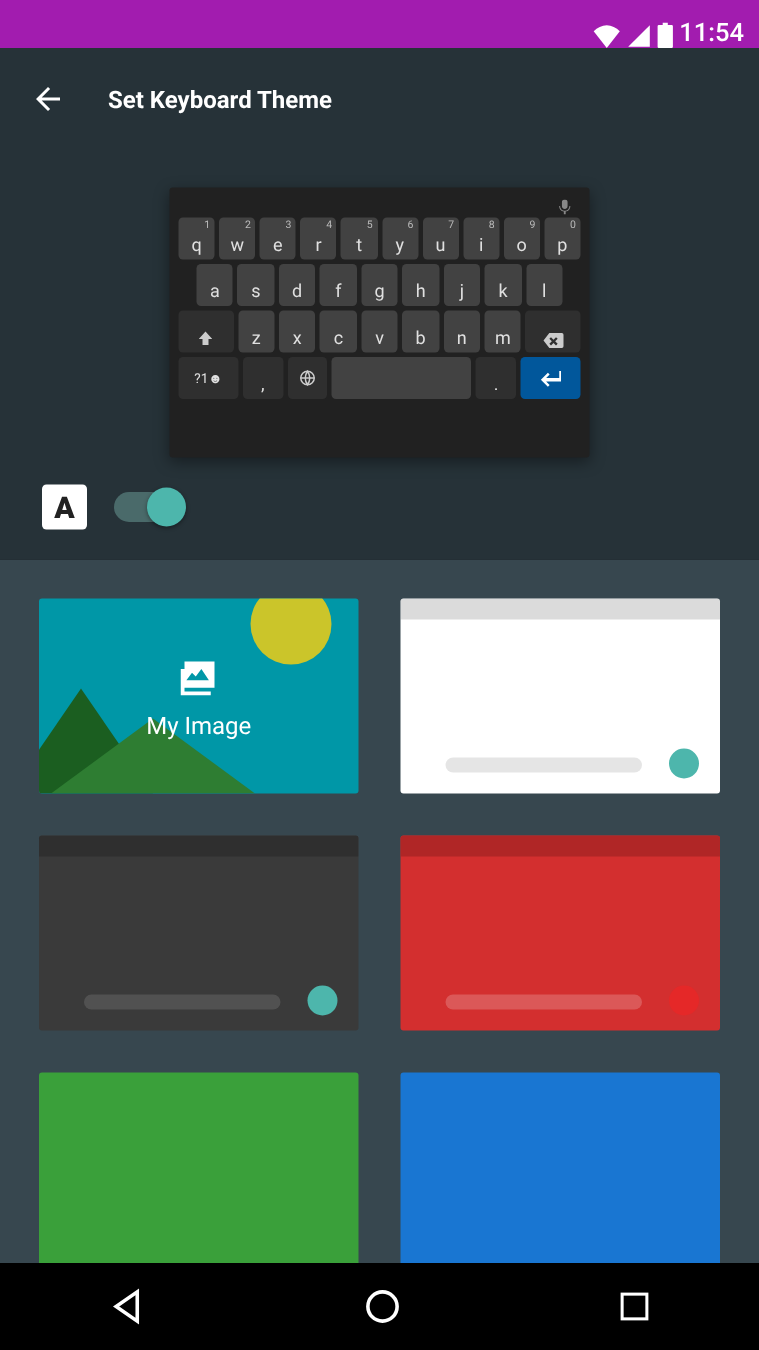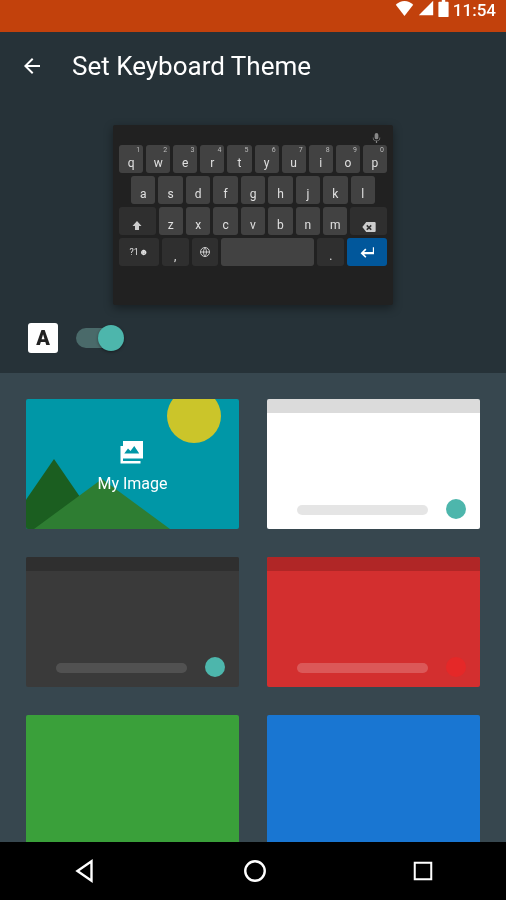--- a/index.html
+++ b/index.html
@@ -6,44 +6,44 @@
 body {
   width: 506px;
   height: 900px;
   background: #000;
   font-family: Roboto, "Segoe UI", Arial, sans-serif;
   overflow: hidden;
   position: relative;
 }
 .status-bar {
   height: 32px;
-  background: #c2410c;
+  background: #a21caf;
   display: flex;
   justify-content: flex-end;
-  align-items: flex-start;
+  align-items: flex-end;
   padding: 0 10px;
   color: #fff;
   font-size: 17px;
   font-weight: 500;
   gap: 4px;
 }
 .status-bar svg { fill: #fff; }
 .app-bar {
   height: 68px;
   background: #263238;
   display: flex;
   align-items: center;
   padding: 0 20px;
   gap: 28px;
 }
 .app-bar svg { fill: #fff; }
 .app-title {
   color: #fff;
-  font-size: 26px;
-  font-weight: 400;
+  font-size: 16px;
+  font-weight: 700;
 }
 .preview-section {
   background: #263238;
   padding: 25px 0 20px;
 }
 .keyboard-preview {
   width: 280px;
   height: 180px;
   margin: 0 auto;
   background: #212121;

